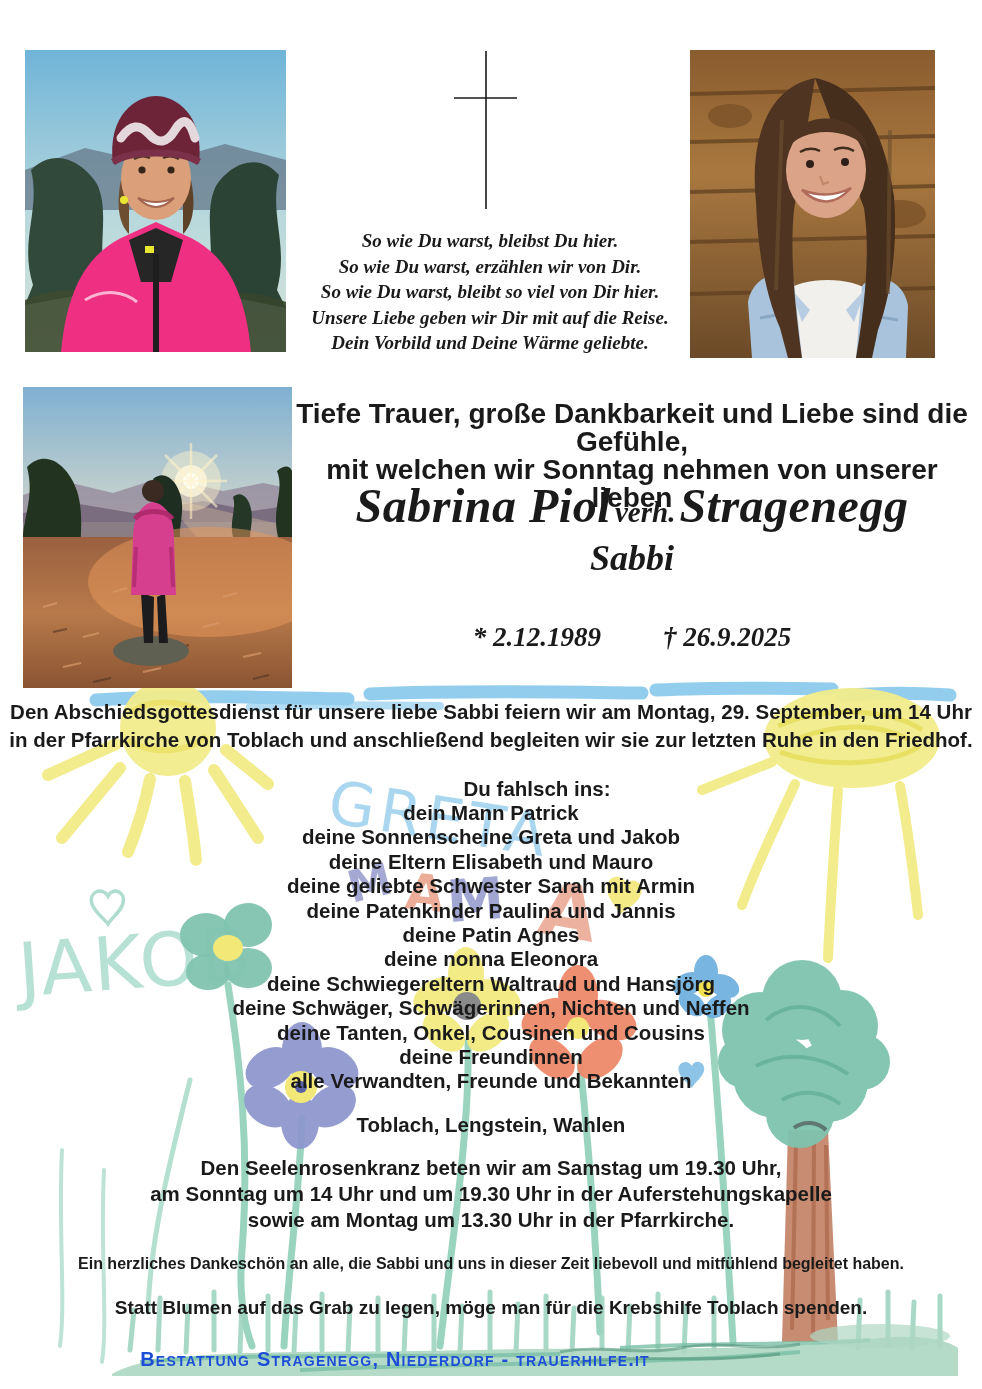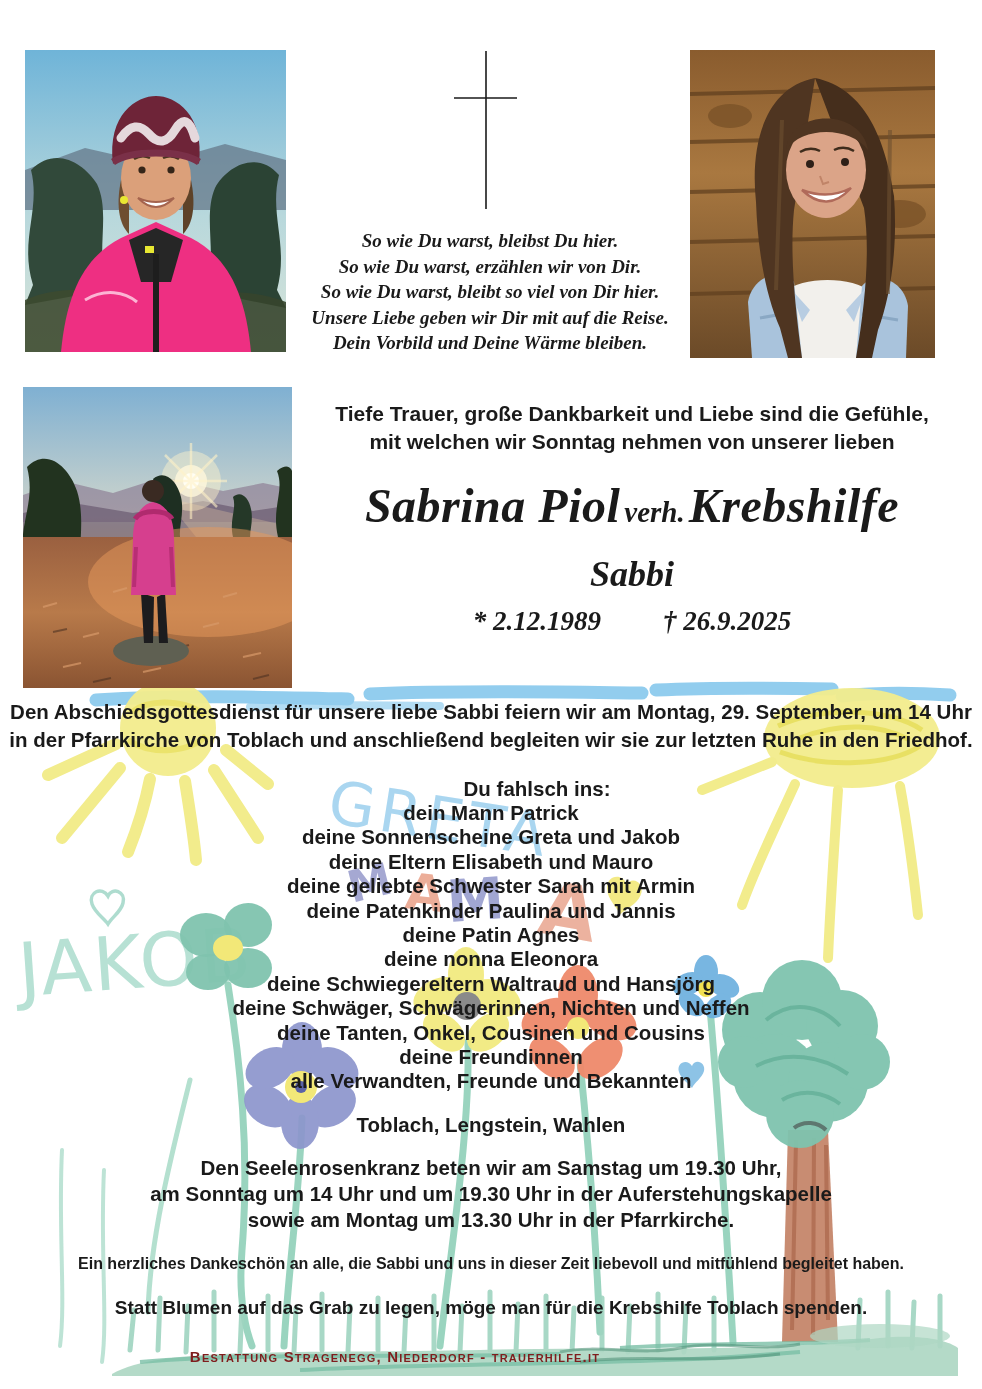--- a/index.html
+++ b/index.html
@@ -6,40 +6,40 @@
   .page{position:relative;width:982px;height:1389px;margin:0 auto;background:#ffffff;
         font-family:"Liberation Sans",sans-serif;color:#1a1a1a;overflow:hidden;}
   .bg{position:absolute;left:0;top:0;z-index:0;}
   .layer{position:absolute;z-index:2;}
   .photo{position:absolute;z-index:1;display:block;}
   .center{text-align:center;font-weight:bold;}
   
   .poem{left:285px;top:228px;width:410px;font-family:"Liberation Serif",serif;
         font-style:italic;font-size:19px;line-height:25.5px;}
   
-  .intro{left:282px;top:400px;width:700px;font-size:21px;line-height:28px;}
+  .intro{left:282px;top:400px;width:700px;font-size:28px;line-height:28px;}
   .nameblock{left:282px;top:478px;width:700px;font-family:"Liberation Serif",serif;
              font-style:italic;font-weight:bold;}
   .name-main{font-size:48px;letter-spacing:.5px;}
   .name-infix{font-size:29px;}
-  .nickname{font-size:36px;margin-top:20px;}
-  .dates{left:282px;top:606px;width:700px;font-family:"Liberation Serif",serif;
+  .nickname{font-size:36px;margin-top:4px;}
+  .dates{left:282px;top:622px;width:700px;font-family:"Liberation Serif",serif;
          font-style:italic;font-weight:bold;font-size:27px;display:flex;
          justify-content:center;gap:62px;}
   
   .service{left:0;top:698px;width:982px;font-size:20.5px;line-height:27.5px;}
   .mourn-header{left:0;top:777px;width:982px;font-size:20.5px;margin-left:46px;}
   .mourners{left:0;top:801px;width:982px;font-size:20.5px;line-height:24.4px;}
   .places{left:0;top:1113px;width:982px;font-size:20.5px;}
   .rosary{left:0;top:1155px;width:982px;font-size:20.5px;line-height:26px;}
   .thanks{left:0;top:1255px;width:982px;font-size:16px;}
   .donation{left:0;top:1294px;width:982px;font-size:19px;line-height:27px;}
   .iban{font-size:19.5px;}
-  .footer{left:0;top:1348px;width:790px;font-size:15px;font-weight:bold;
-          font-variant:small-caps;letter-spacing:1.2px;color:#7f1d1d;z-index:2;}
+  .footer{left:0;top:1348px;width:790px;font-size:20px;font-weight:bold;
+          font-variant:small-caps;letter-spacing:1.2px;color:#1d4ed8;z-index:2;}
 </style>
 </head>
 <body>
 
 <div class="page">
 
   <svg class="bg" width="982" height="1389" viewBox="0 0 982 1389">
 
     <g stroke="#7fc5ec" stroke-width="13" stroke-linecap="round" fill="none" opacity="0.85">
       <path d="M96,700 C180,695 260,697 348,699"></path>
@@ -333,33 +333,33 @@
     <path d="M112,132 C118,122 144,122 149,132" stroke="#b02a6e" stroke-width="5" fill="none"></path>
     <path d="M113,160 L111,200 M148,160 L150,200" stroke="#b02a6e" stroke-width="4" fill="none" opacity="0.8"></path>
     <circle cx="130" cy="104" r="11" fill="#3a2a22"></circle>
   </svg>
 
   <div class="layer poem center">
     <div>So wie Du warst, bleibst Du hier.</div>
     <div>So wie Du warst, erzählen wir von Dir.</div>
     <div>So wie Du warst, bleibt so viel von Dir hier.</div>
     <div>Unsere Liebe geben wir Dir mit auf die Reise.</div>
-    <div>Dein Vorbild und Deine Wärme bleiben.</div>
+    <div>Dein Vorbild und Deine Wärme geliebte.</div>
   </div>
 
   <div class="layer intro center">
     <div>Tiefe Trauer, große Dankbarkeit und Liebe sind die Gefühle,</div>
     <div>mit welchen wir Sonntag nehmen von unserer lieben</div>
   </div>
 
   <div class="layer nameblock center">
     <div>
       <span class="name-main">Sabrina Piol</span>
       <span class="name-infix">verh.</span>
-      <span class="name-main">Krebshilfe</span>
+      <span class="name-main">Stragenegg</span>
     </div>
     <div class="nickname">Sabbi</div>
   </div>
 
   <div class="layer dates">
     <span>* 2.12.1989</span>
     <span>† 26.9.2025</span>
   </div>
 
   <div class="layer service center">

